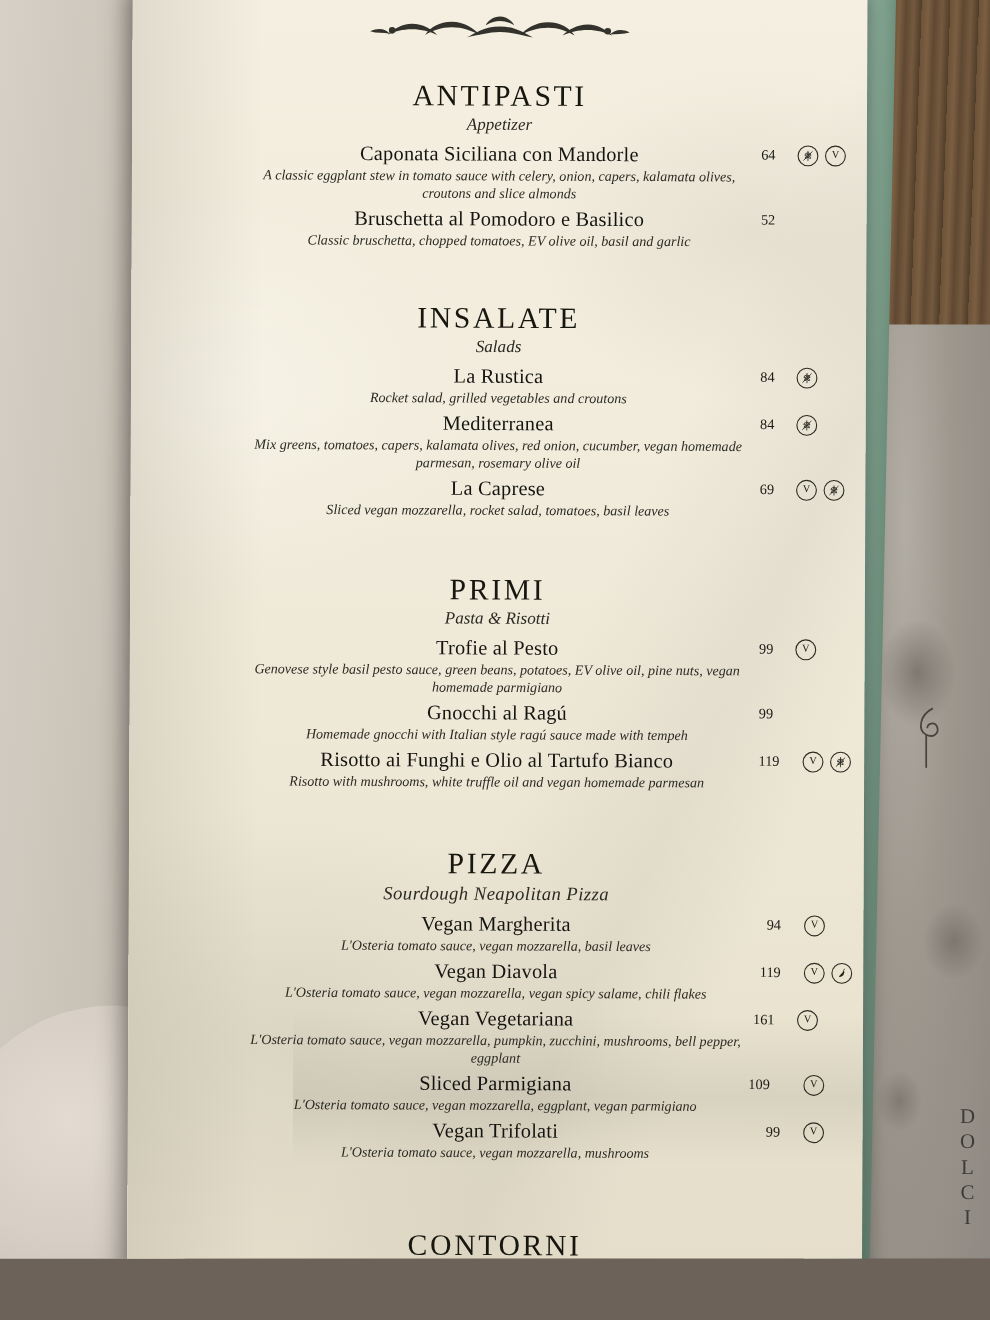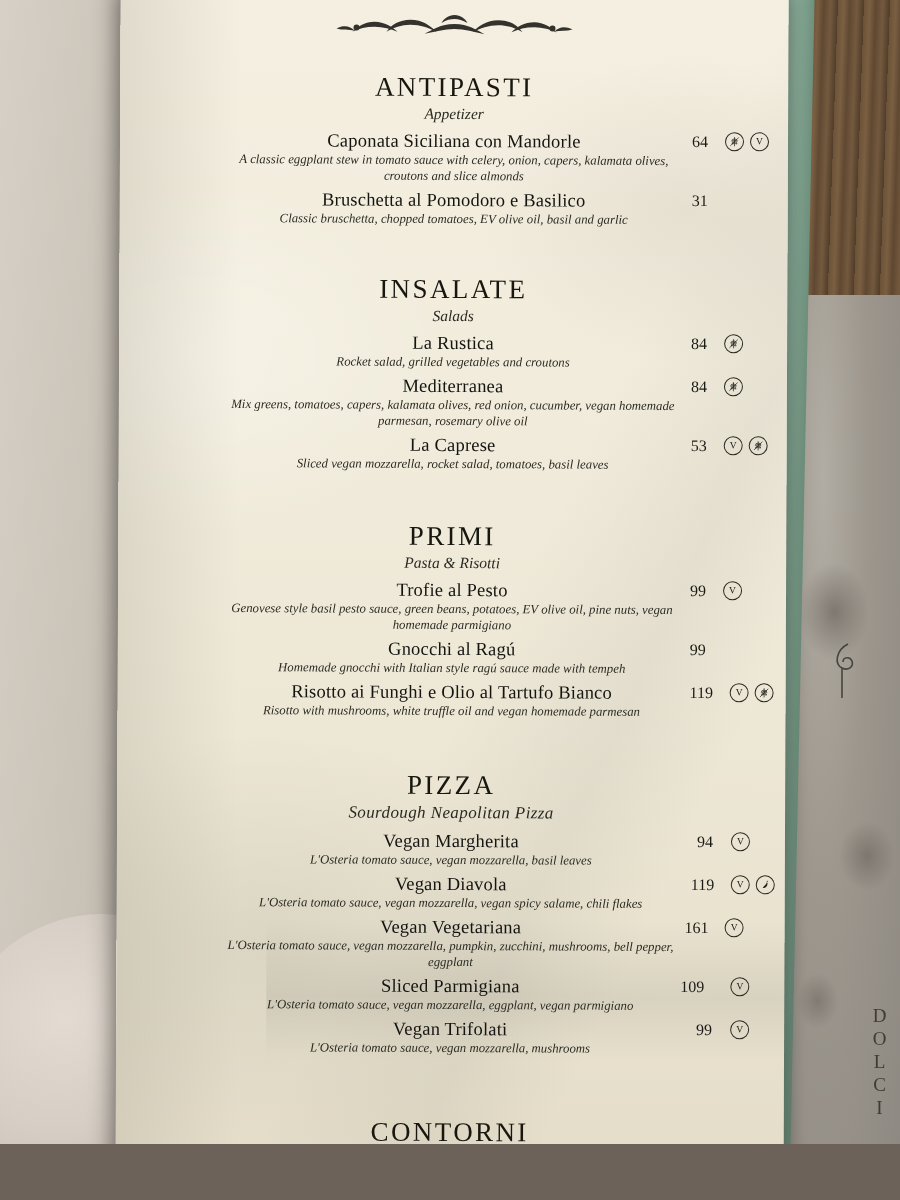--- a/index.html
+++ b/index.html
@@ -173,21 +173,21 @@
     text-align: center;
   }
   .item-name {
     font-size: 18.5px;
     color: #141410;
     letter-spacing: .2px;
   }
   .item-price {
     position: absolute;
     top: 1px;
-    font-size: 16px;
+    font-size: 13px;
     color: #1b1b15;
   }
   .item-desc {
     font-style: italic;
     font-size: 12.8px;
     line-height: 1.25;
     color: #2c2c24;
     margin: 1px auto 0 auto;
     max-width: 430px;
   }
@@ -307,21 +307,21 @@
               </span>
               <span class="badge">V</span>
             </span>
           </div>
           <p class="item-desc">A classic eggplant stew in tomato sauce with celery, onion, capers, kalamata olives, croutons and slice almonds</p>
         </div>
 
         <div class="item">
           <div class="item-line">
             <span class="item-name">Bruschetta al Pomodoro e Basilico</span>
-            <span class="item-price" style="left:520px">31</span>
+            <span class="item-price" style="left:520px">52</span>
           </div>
           <p class="item-desc wide">Classic bruschetta, chopped tomatoes, EV olive oil, basil and garlic</p>
         </div>
       </div>
 
       <div class="section" style="margin-top:46px">
         <h2 class="section-title">INSALATE</h2>
         <p class="section-sub">Salads</p>
 
         <div class="item">
@@ -352,21 +352,21 @@
                   </svg>
               </span>
             </span>
           </div>
           <p class="item-desc wide">Mix greens, tomatoes, capers, kalamata olives, red onion, cucumber, vegan homemade parmesan, rosemary olive oil</p>
         </div>
 
         <div class="item">
           <div class="item-line">
             <span class="item-name">La Caprese</span>
-            <span class="item-price" style="left:520px">53</span>
+            <span class="item-price" style="left:520px">69</span>
             <span class="badges" style="left:553px">
               <span class="badge">V</span>
               <span class="badge">
                 <svg width="11" height="11" viewBox="0 0 12 12">
                     <path d="M6 1 L6 11 M6 3 Q3 3 3 5.5 Q5.4 5.6 6 4 M6 3 Q9 3 9 5.5 Q6.6 5.6 6 4 M6 6 Q3.3 6 3.3 8.4 Q5.5 8.5 6 7 M6 6 Q8.7 6 8.7 8.4 Q6.5 8.5 6 7" stroke="#23231c" stroke-width=".8" fill="none"></path>
                     <line x1="1.5" y1="10.5" x2="10.5" y2="1.5" stroke="#23231c" stroke-width=".8"></line>
                   </svg>
               </span>
             </span>
           </div>

